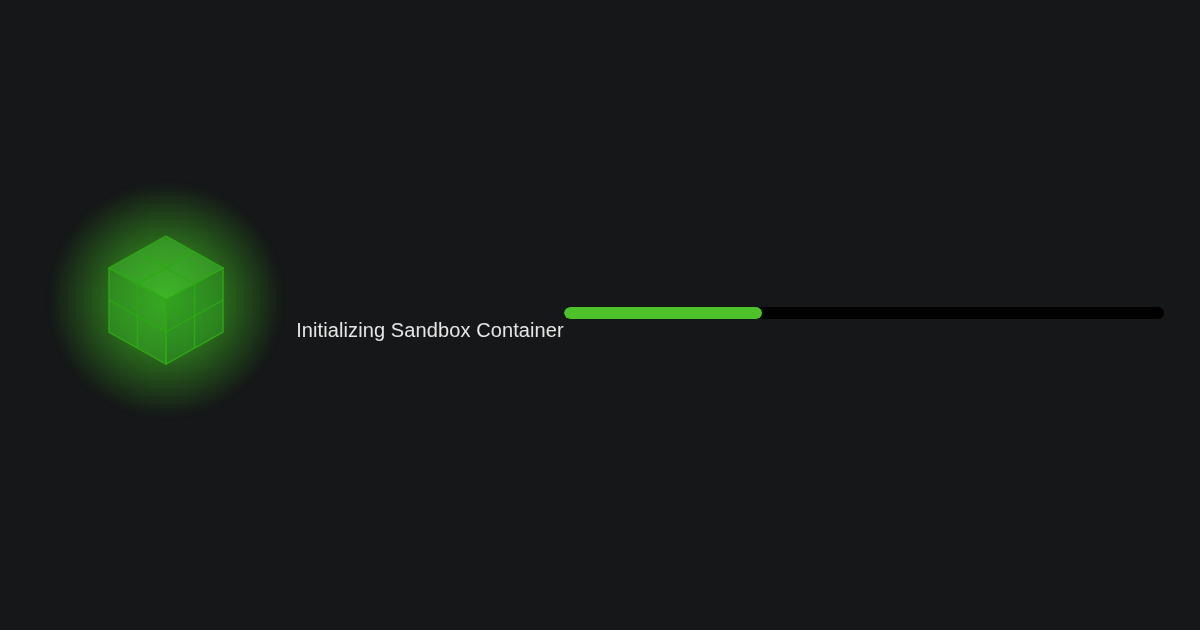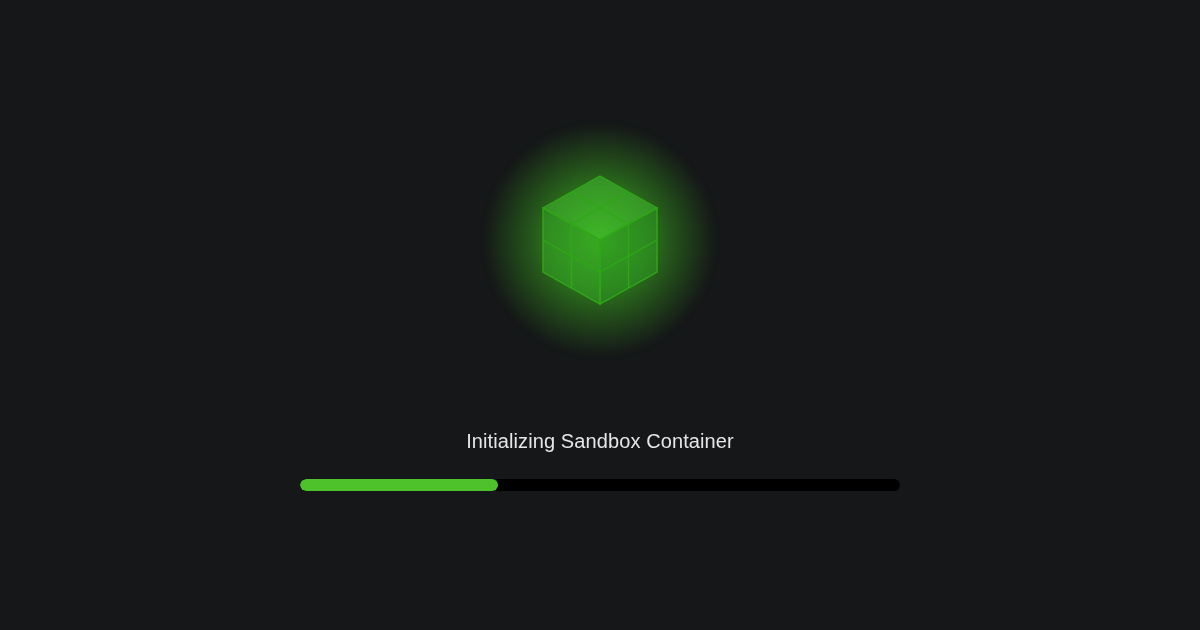--- a/index.html
+++ b/index.html
@@ -13,21 +13,21 @@
       background: #151718;
       font-family: -apple-system, BlinkMacSystemFont, "Segoe UI", Helvetica, Arial, sans-serif;
       display: flex;
       flex-direction: column;
       align-items: center;
       justify-content: center;
       overflow: hidden;
     }
     .loader-wrap {
       display: flex;
-      flex-direction: column;
+      flex-direction: row;
       align-items: center;
       margin-top: -30px;
     }
     .glow {
       width: 260px;
       height: 260px;
       position: relative;
       display: flex;
       align-items: center;
       justify-content: center;

